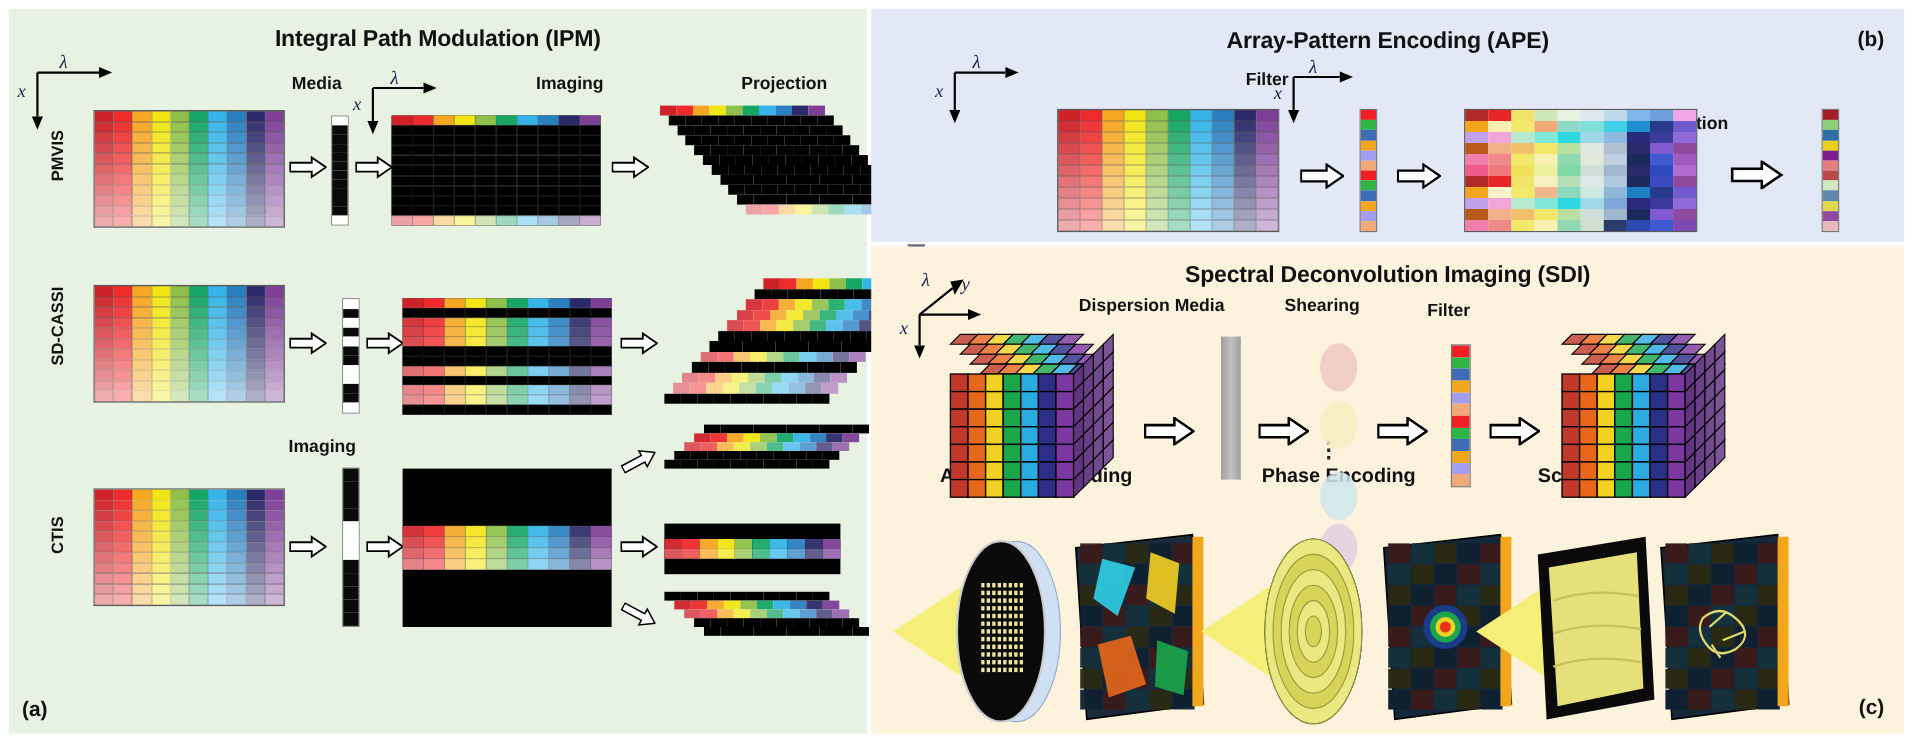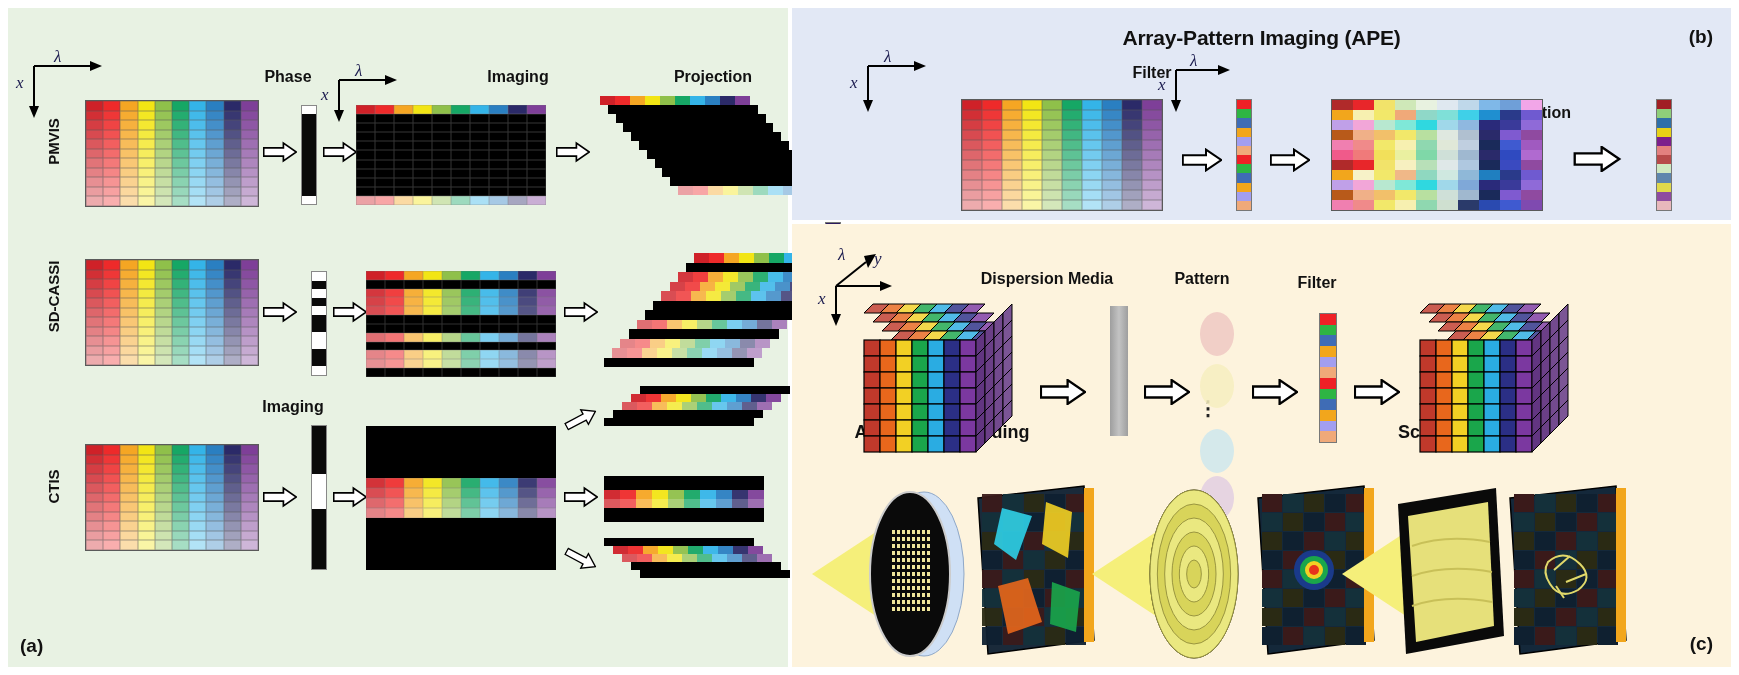--- a/index.html
+++ b/index.html
@@ -92,23 +92,24 @@
   .dots { position: absolute; font-size: 20px; font-weight: bold; color:#222; letter-spacing:0; }
   .disp-media { position: absolute; background: linear-gradient(90deg,#9e9e9e,#c3c3c3 50%,#9e9e9e); }
   .pat-blob { position: absolute; border-radius: 50%; }
 </style>
 </head>
 <body>
 
 <div id="root">
 
   <div class="panel" id="panel-a">
+    <div class="panel-title" style="top:16px;left:0;">Integral Path Modulation (IPM)</div>
     <div class="panel-tag" style="left:12px;bottom:10px;">(a)</div>
 
-    <div class="stage-label" style="left:245px;top:60px;width:70px;">Phase</div>
+    <div class="stage-label" style="left:245px;top:60px;width:70px;">Media</div>
     <div class="stage-label" style="left:450px;top:60px;width:120px;">Imaging</div>
     <div class="stage-label" style="left:645px;top:60px;width:120px;">Projection</div>
     <div class="stage-label" style="left:230px;top:390px;width:110px;">Imaging</div>
 
     <div class="row-label" style="left:5px;top:125px;width:80px;">PMVIS</div>
     <div class="row-label" style="left:-5px;top:280px;width:100px;">SD-CASSI</div>
     <div class="row-label" style="left:5px;top:470px;width:80px;">CTIS</div>
 
     <div class="axis" style="left:20px;top:48px;">
       <svg width="90" height="60">
@@ -1362,21 +1363,21 @@
         <i style="background: rgb(127, 226, 232);"></i>
         <i style="background: rgb(159, 208, 240);"></i>
         <i style="background: rgb(192, 160, 224);"></i>
         <i style="background: rgb(26, 26, 26);"></i>
         <i style="background: rgb(0, 0, 0);"></i>
         <i style="background: rgb(0, 0, 0);"></i>
       </div>
     </div>
 
   <div class="panel" id="panel-b">
-    <div class="panel-title" style="top:18px;left:0;">Array-Pattern Imaging (APE)</div>
+    <div class="panel-title" style="top:18px;left:0;">Array-Pattern Encoding (APE)</div>
     <div class="panel-tag" style="right:18px;top:18px;">(b)</div>
     <div class="stage-label" style="left:320px;top:56px;width:80px;">Filter</div>
     <div class="stage-label" style="left:680px;top:96px;width:120px;">Projection</div>
 
     <div class="axis" style="left:70px;top:48px;">
       <svg width="90" height="58">
         <line x1="6" y1="10" x2="52" y2="10" stroke="#000" stroke-width="2"></line>
         <polygon points="52,5 64,10 52,15" fill="#000"></polygon>
         <line x1="6" y1="10" x2="6" y2="44" stroke="#000" stroke-width="2"></line>
         <polygon points="1,44 6,56 11,44" fill="#000"></polygon>
@@ -1657,27 +1658,29 @@
         <i style="background: rgb(184, 74, 74);"></i>
         <i style="background: rgb(207, 232, 192);"></i>
         <i style="background: rgb(95, 134, 173);"></i>
         <i style="background: rgb(224, 217, 76);"></i>
         <i style="background: rgb(142, 75, 160);"></i>
         <i style="background: rgb(232, 184, 188);"></i>
       </div>
     </div>
 
   <div class="panel" id="panel-c">
+    <div class="panel-title" style="top:14px;left:0;">Spectral Deconvolution Imaging (SDI)</div>
     <div class="panel-tag" style="right:18px;bottom:12px;">(c)</div>
 
     <div class="stage-label" style="left:155px;top:46px;width:200px;">Dispersion Media</div>
-    <div class="stage-label" style="left:350px;top:46px;width:120px;">Pattern</div>
+    <div class="stage-label" style="left:350px;top:46px;width:120px;">Shearing</div>
     <div class="stage-label" style="left:480px;top:50px;width:90px;">Filter</div>
 
     <div class="stage-label" style="left:20px;top:198px;width:260px;font-size:18px;">Amplitude Encoding</div>
+    <div class="stage-label" style="left:310px;top:198px;width:230px;font-size:18px;">Phase Encoding</div>
     <div class="stage-label" style="left:560px;top:198px;width:240px;font-size:18px;">Scatter Encoding</div>
 
     <div class="axis" style="left:30px;top:22px;">
       <svg width="110" height="80">
         <line x1="14" y1="40" x2="58" y2="40" stroke="#000" stroke-width="2"></line>
         <polygon points="58,35 70,40 58,45" fill="#000"></polygon>
         <line x1="14" y1="40" x2="14" y2="68" stroke="#000" stroke-width="2"></line>
         <polygon points="9,68 14,80 19,68" fill="#000"></polygon>
         <line x1="14" y1="40" x2="44" y2="16" stroke="#000" stroke-width="2"></line>
         <polygon points="42,10 54,8 46,22" fill="#000"></polygon>

